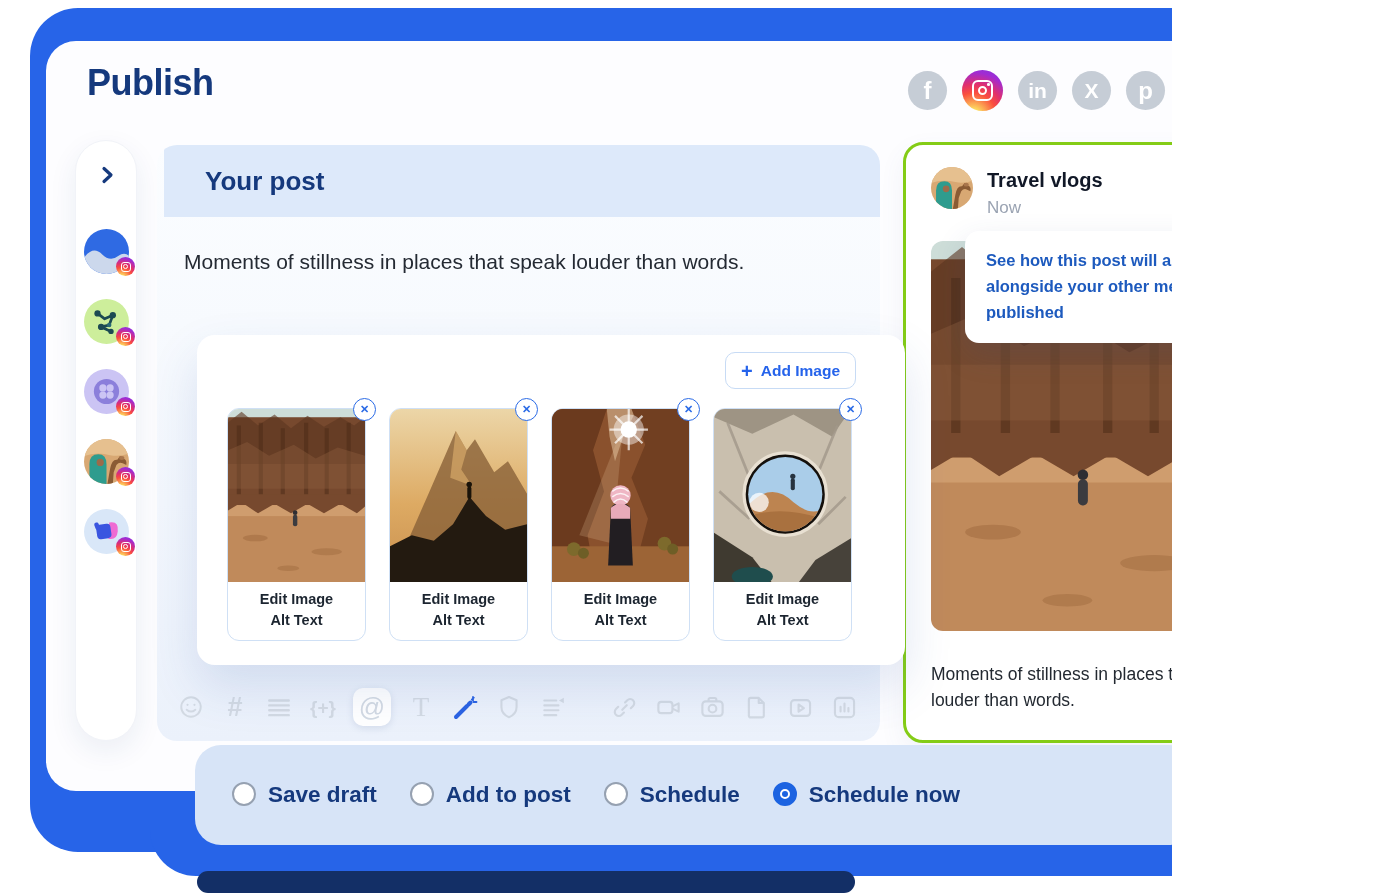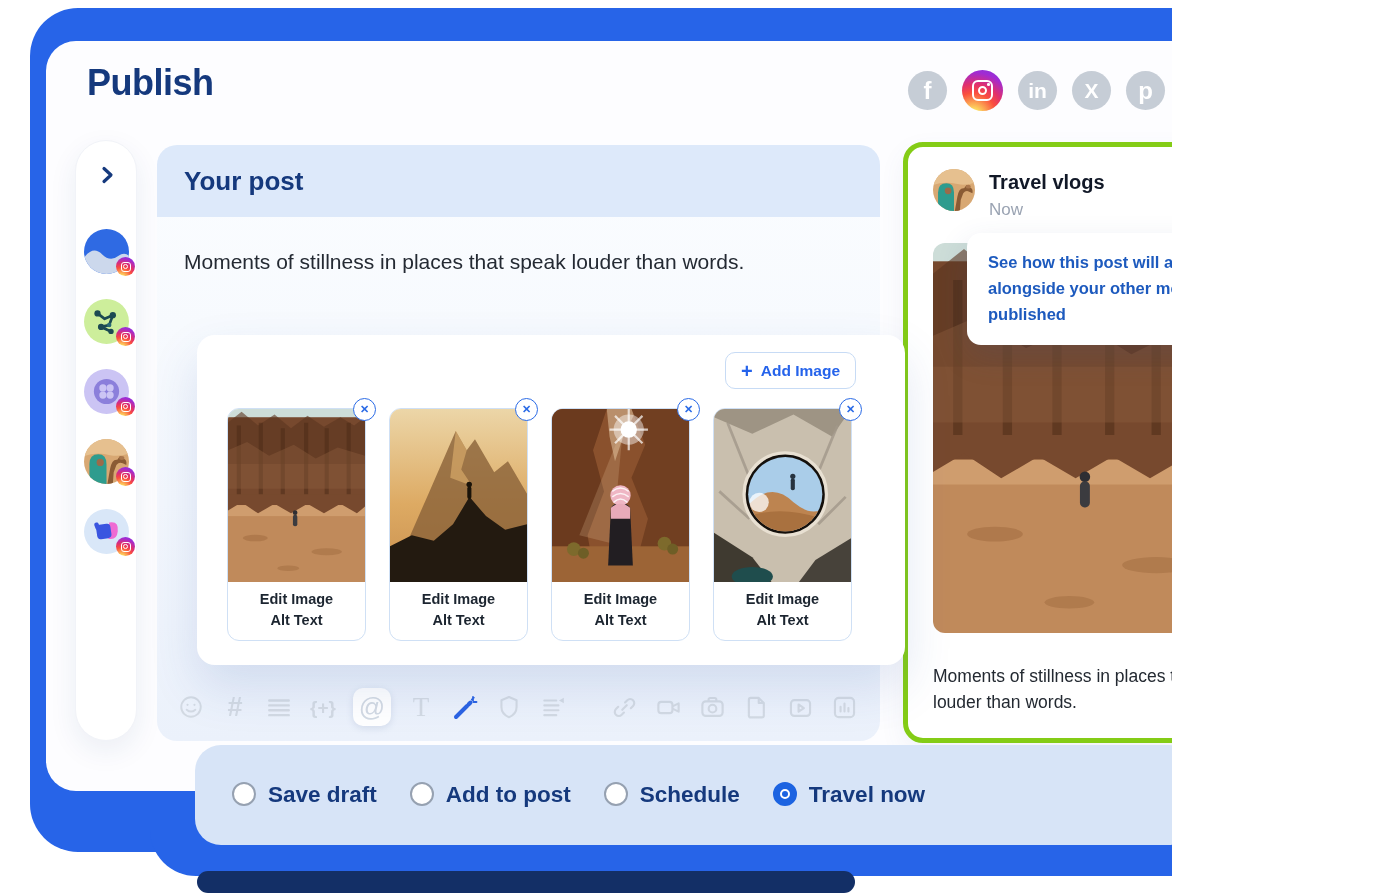--- a/index.html
+++ b/index.html
@@ -32,22 +32,22 @@
   .sb-wrap{position:absolute;left:0;width:62px;}
   .ig-badge{position:absolute;right:3px;width:19px;height:19px;border-radius:50%;
             background:radial-gradient(circle at 28% 112%,#fdf064 8%,#fa4f3e 42%,#e1306c 58%,#a02bd4 80%,#7d3bd8 100%);
             display:flex;align-items:center;justify-content:center;}
   .cam-s{width:10px;height:10px;border:1.4px solid #fff;border-radius:3px;position:relative;}
   .cam-s::before{content:'';position:absolute;inset:1.6px;border:1.3px solid #fff;border-radius:50%;}
 
   
   .main-card{left:157px;top:145px;width:723px;height:596px;border-radius:20px;overflow:hidden;
              background:linear-gradient(180deg,#fbfdff 0%,#f3f7fd 60%,#ebf1fb 100%);}
-  .main-card-header{position:absolute;left:0;top:0;width:100%;height:72px;background:#dde9fa;
-                    display:flex;align-items:center;padding-left:27px;}
+  .main-card-header{position:absolute;left:7px;top:0;width:100%;height:72px;background:#dde9fa;
+                    display:flex;align-items:center;padding-left:41px;}
   .section-title{font-size:26px;font-weight:700;color:#15397d;}
   .post-text{position:absolute;left:27px;top:105px;font-size:21px;color:#242a33;}
 
   .toolbar{position:absolute;left:20px;right:22px;bottom:10px;height:48px;display:flex;align-items:center;gap:16px;}
   .tb{width:28px;height:28px;display:flex;align-items:center;justify-content:center;flex:0 0 auto;}
   .tb-glyph{color:#d3dae3;font-weight:700;font-size:24px;line-height:1;}
   .tb-at-bg{background:#fff;border-radius:10px;box-shadow:0 2px 7px rgba(110,130,170,.20);width:38px;height:38px;}
   .tb-right-start{margin-left:auto;}
 
   
@@ -63,21 +63,21 @@
   .thumb-img svg{display:block;width:100%;height:100%;}
   .thumb-lbl{font-size:14.5px;font-weight:700;color:#1c2530;text-align:center;}
   .lbl-edit{margin:9px 0 5px;}
   .lbl-alt{margin:0 0 12px;}
   .close-x{position:absolute;top:-11px;right:-11px;width:23px;height:23px;border-radius:50%;background:#fff;
            border:1.8px solid #2b6be6;color:#2b6be6;display:flex;align-items:center;justify-content:center;
            font-size:11px;font-weight:700;z-index:2;}
 
   
   .right-panel{left:903px;top:142px;width:404px;height:601px;border-radius:20px;background:#fff;
-               border:5px solid #84cc16;box-shadow:0 10px 26px rgba(80,100,140,.07);z-index:5;}
+               border:3px solid #84cc16;box-shadow:0 10px 26px rgba(80,100,140,.07);z-index:5;}
   .pv-avatar{position:absolute;left:25px;top:22px;width:42px;height:42px;border-radius:50%;overflow:hidden;}
   .pv-avatar svg{display:block;width:100%;height:100%;}
   .pv-name{position:absolute;left:81px;top:24px;font-size:20px;font-weight:700;color:#111827;}
   .pv-now{position:absolute;left:81px;top:53px;font-size:17px;color:#9aa3b2;}
   .grid-btn{position:absolute;left:332px;top:21px;width:50px;height:50px;border-radius:12px;border:1px solid #e3e7ee;
             background:#fff;display:flex;align-items:center;justify-content:center;}
   .grid9{display:grid;grid-template-columns:repeat(3,7px);gap:3px;}
   .grid9 i{width:7px;height:7px;background:#98a2b3;border-radius:1.5px;}
   .cursor-ic{position:absolute;left:358px;top:56px;z-index:30;}
   .tooltip{position:absolute;left:59px;top:86px;width:333px;background:#fff;border-radius:14px;
@@ -508,18 +508,18 @@
       <div class="opt">
         <span class="rd"></span>
         <span class="opt-lbl">Add to post</span>
       </div>
       <div class="opt">
         <span class="rd"></span>
         <span class="opt-lbl">Schedule</span>
       </div>
       <div class="opt">
         <span class="rd sel"></span>
-        <span class="opt-lbl">Travel now</span>
+        <span class="opt-lbl">Schedule now</span>
       </div>
     </div>
   </div>
 
 </div>
 
 </body></html>

